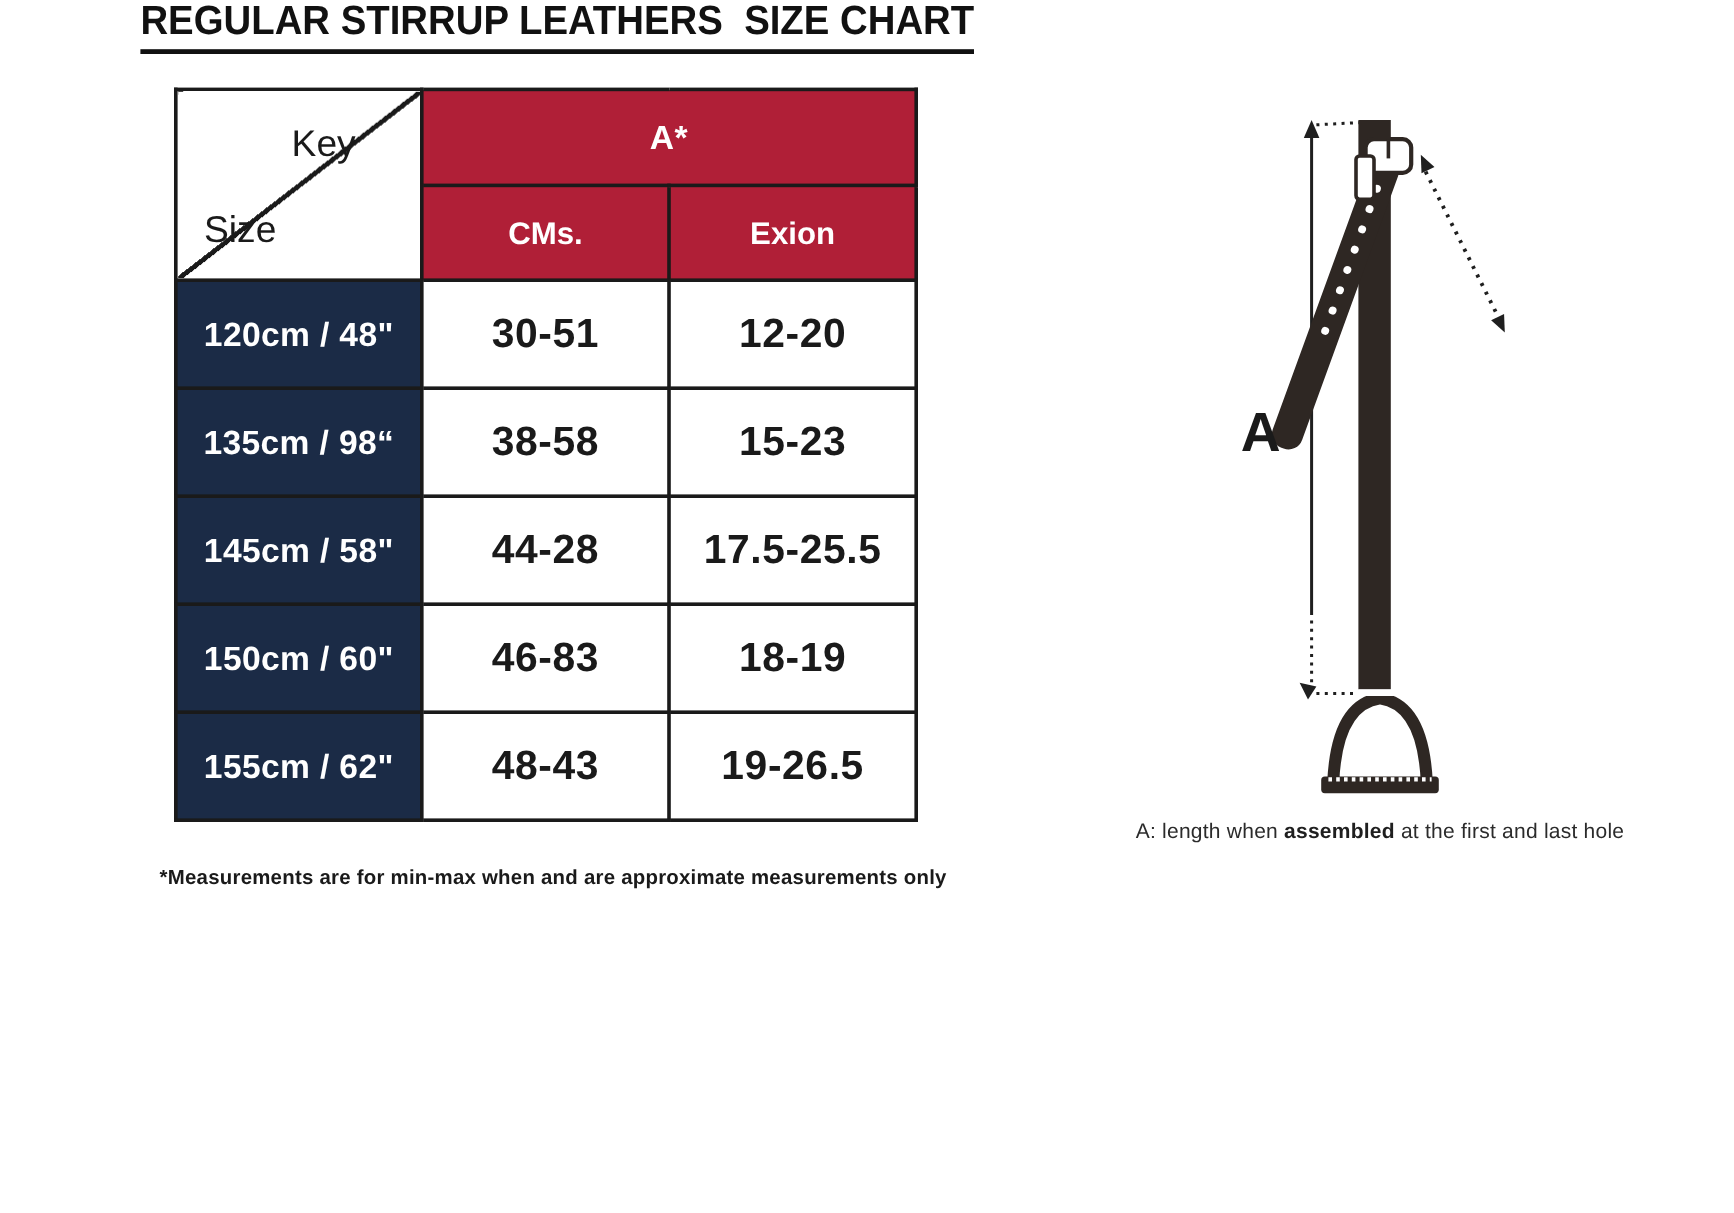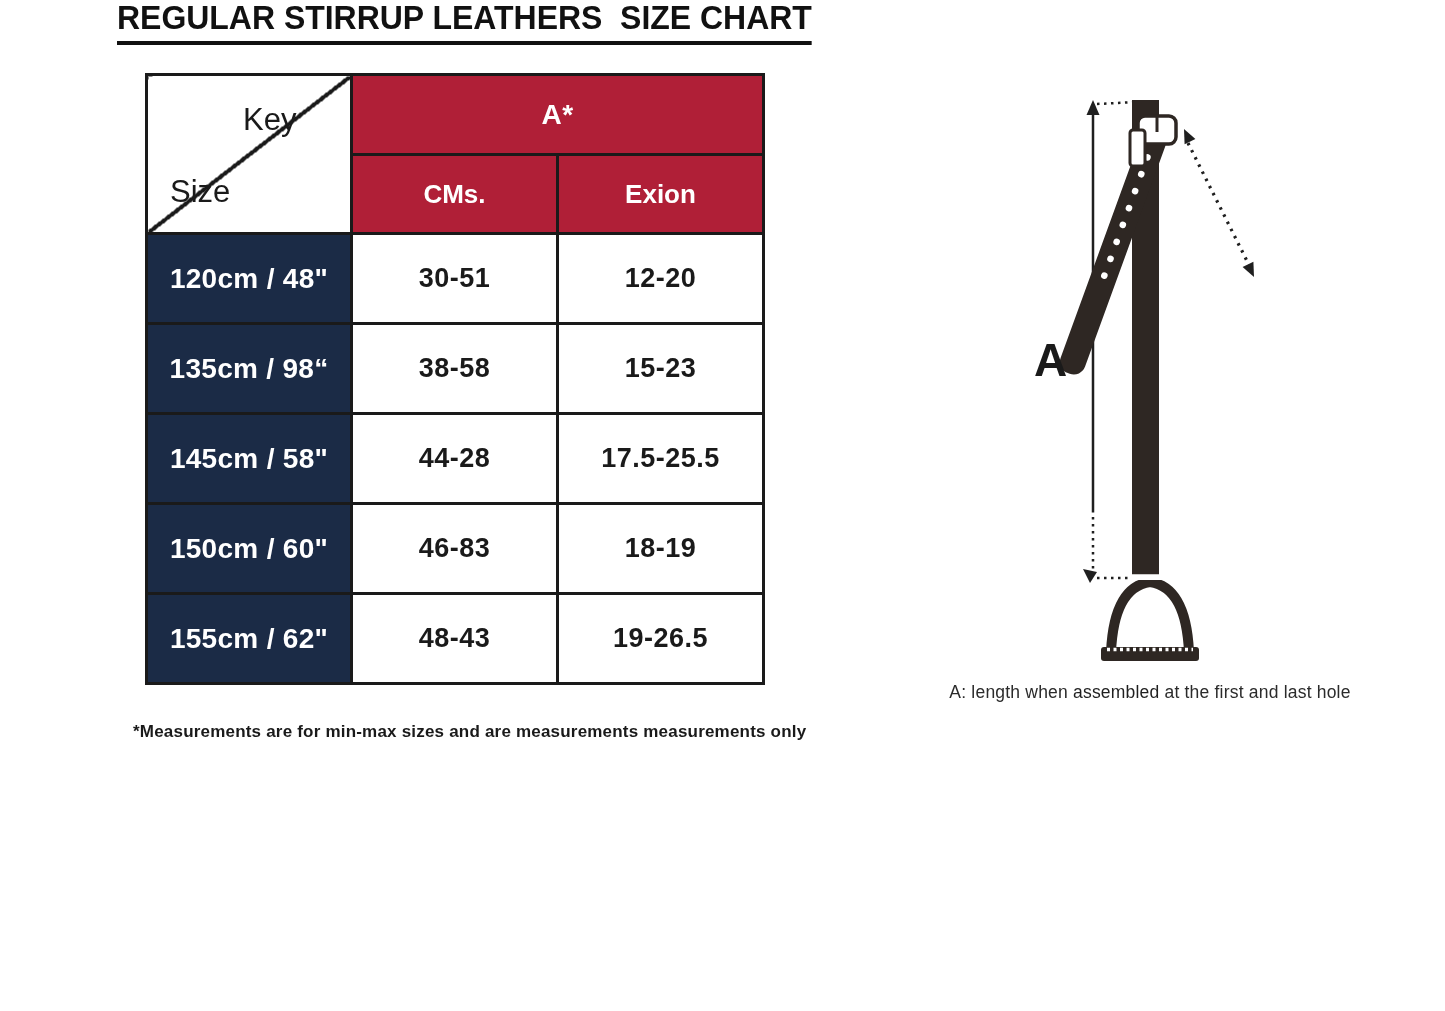--- a/index.html
+++ b/index.html
@@ -32,34 +32,34 @@
     background-image:linear-gradient(to bottom right,
       transparent calc(50% - 2px), #1a1a1a calc(50% - 2px),
       #1a1a1a calc(50% + 2px), transparent calc(50% + 2px));
   }
   .corner-key{position:absolute;left:95px;top:26px;font-size:31px;font-weight:500;color:#1a1a1a;}
   .corner-size{position:absolute;left:22px;top:98px;font-size:31px;font-weight:500;color:#1a1a1a;text-align:right;}
   .red-cell{background:#B01F37;color:#ffffff;font-weight:700;}
   .group-head{font-size:28px;letter-spacing:0.5px;}
   .sub-head{font-size:26px;}
   .cell-size{background:#1B2B46;color:#ffffff;font-weight:700;font-size:28px;letter-spacing:0.3px;}
-  .cell-val{background:#ffffff;color:#1a1a1a;font-weight:600;font-size:27px;letter-spacing:0.5px;}
+  .cell-val{background:#ffffff;color:#1a1a1a;font-weight:600;font-size:34px;letter-spacing:0.5px;}
   
   .footnote{
     position:absolute;left:133px;top:722px;font-size:17px;font-weight:600;
     color:#1a1a1a;letter-spacing:0.2px;
   }
   
   .illus{position:absolute;left:1020px;top:90px;width:360px;height:580px;}
   
   .caption{
     position:absolute;left:920px;top:682px;width:460px;text-align:center;
     font-size:17.5px;color:#2b2b2b;font-weight:400;letter-spacing:0.2px;
   }
-  .caption b{font-weight:400;color:#1f1f1f;}
+  .caption b{font-weight:700;color:#1f1f1f;}
   
   .footer{
     position:absolute;left:0;top:930px;width:1445px;height:81px;
     background:#152940;border-top:4px solid #0d1b2c;box-sizing:border-box;
     display:flex;align-items:center;justify-content:center;
   }
   .logo{
     font-family:"DejaVu Serif",serif;font-style:italic;font-weight:600;
     font-size:37px;color:#ffffff;letter-spacing:2px;
     transform:skewX(-8deg);
@@ -111,21 +111,21 @@
         <td class="cell-val">18-19</td>
       </tr>
       <tr class="row-data">
         <td class="cell-size">155cm / 62"</td>
         <td class="cell-val">48-43</td>
         <td class="cell-val">19-26.5</td>
       </tr>
     </tbody>
   </table>
 
-  <div class="footnote">*Measurements are for min-max sizes and are measurements measurements only</div>
+  <div class="footnote">*Measurements are for min-max when and are approximate measurements only</div>
 
   <svg class="illus" viewBox="0 0 360 580">
 
     <g stroke="#1f1f1f" fill="none">
       <line x1="73" y1="24" x2="73" y2="420" stroke-width="2.5"></line>
       <line x1="73" y1="420" x2="73" y2="482" stroke-width="2.5" stroke-dasharray="2.5 4.5"></line>
       <line x1="77" y1="14" x2="116" y2="12" stroke-width="2.5" stroke-dasharray="2.5 4.5"></line>
       <line x1="77" y1="488" x2="110" y2="488" stroke-width="2.5" stroke-dasharray="2.5 4.5"></line>
     </g>
     <polygon points="73,10 66.5,25 79.5,25" fill="#1f1f1f"></polygon>

